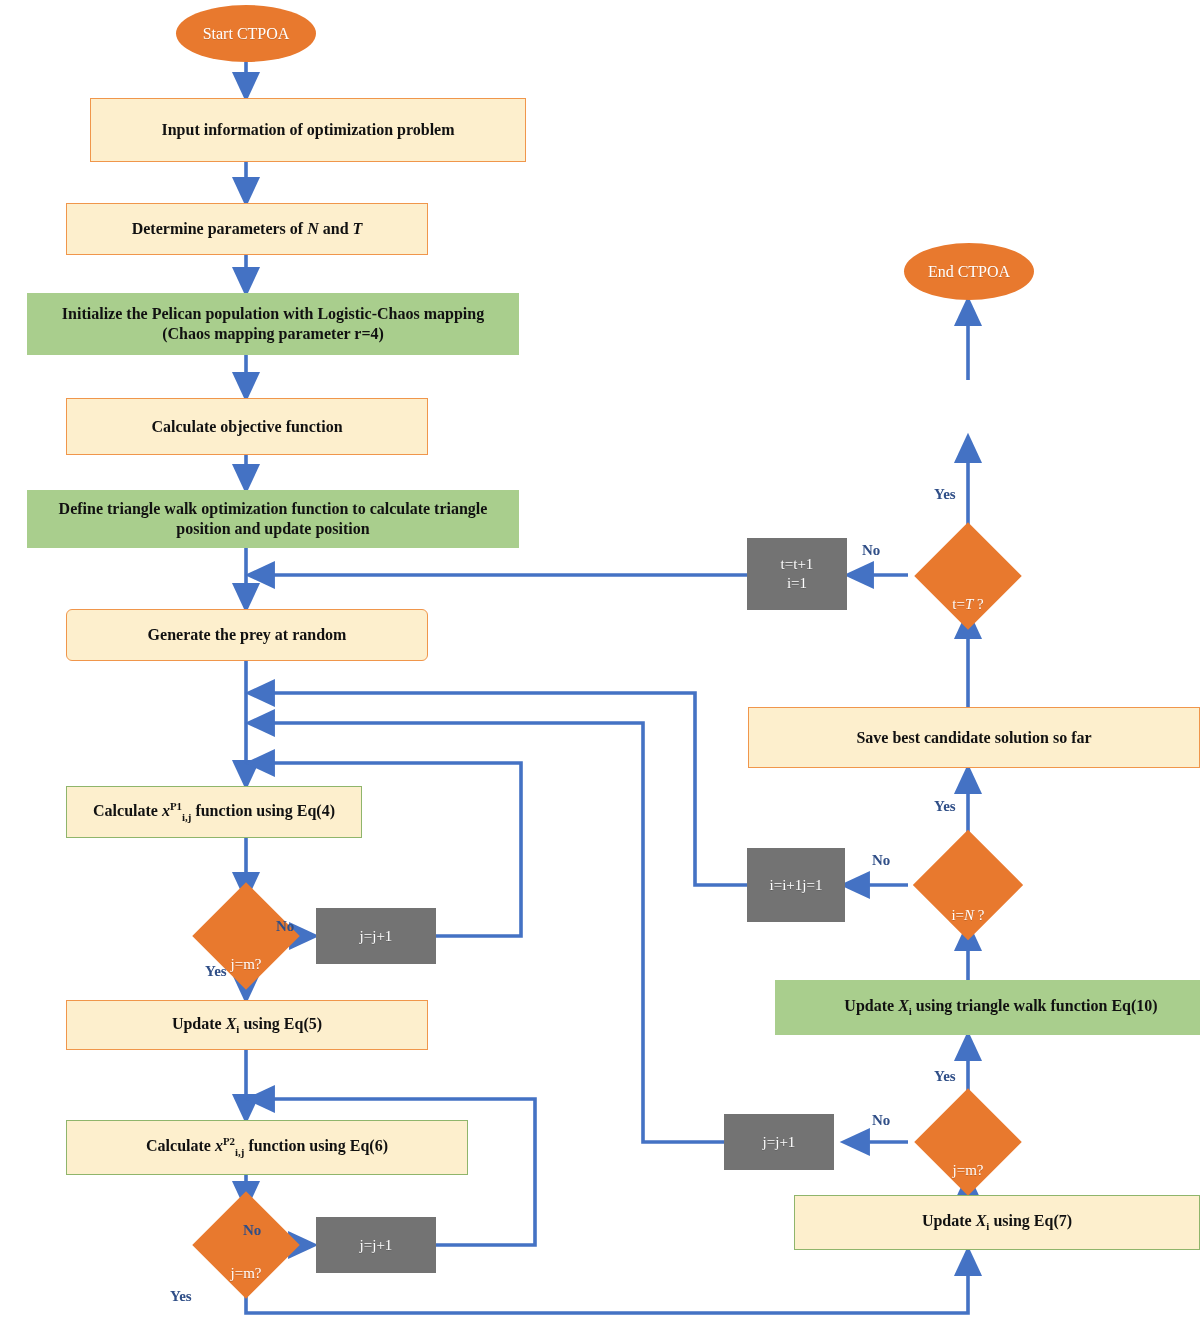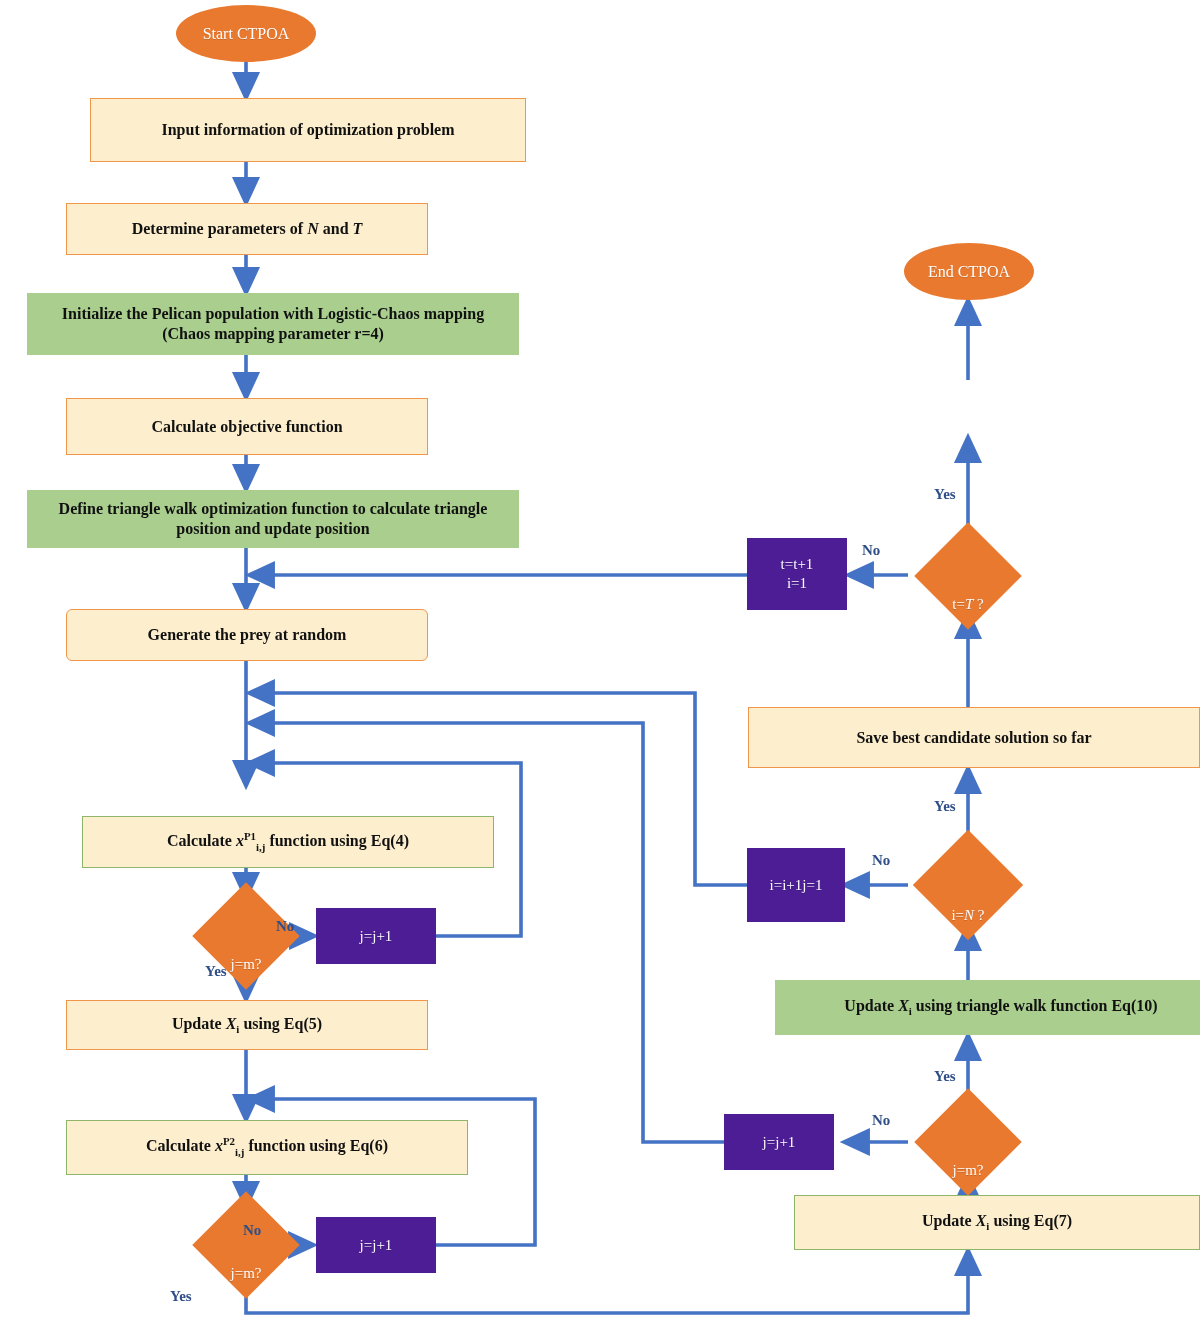--- a/index.html
+++ b/index.html
@@ -14,21 +14,21 @@
   .term{background:#E8792E;border-radius:50%;color:#ffffff;font-size:16px;
         text-shadow:0 1px 0 rgba(0,0,0,.15);}
 
   
   .proc-orange{background:#FDEFCD;border:1.4px solid #F0964B;color:#111111;font-size:16px;font-weight:bold;}
   
   .proc-green-b{background:#FDEFCD;border:1.4px solid #8FB56B;color:#111111;font-size:16px;font-weight:bold;}
   
   .proc-green{background:#A9CE8D;color:#111111;font-size:16px;font-weight:bold;margin-left:27px;}
   
-  .counter{background:#4c1d95;color:#FFFFFF;font-size:15px;text-shadow:0 1px 0 rgba(0,0,0,.18);}
+  .counter{background:#737373;color:#FFFFFF;font-size:15px;text-shadow:0 1px 0 rgba(0,0,0,.18);}
 
   
   .dec{color:#FFFFFF;font-size:15px;text-shadow:0 1px 0 rgba(0,0,0,.18);background:transparent;align-items:flex-end;}
   .dec .dshape{position:absolute;left:0;top:0;width:100%;height:100%;
                background:#E8792E;transform:rotate(45deg);}
   .dec .dlabel{position:relative;z-index:3;}
 
   .elabel{position:absolute;color:#2F4E87;font-size:15px;font-weight:bold;z-index:3;
           font-family:"Liberation Serif", serif;}
 
@@ -123,21 +123,21 @@
 
   <div class="node proc-green pad" style="left:0px;top:490px;width:492px;height:58px;flex-direction:column;">
     <span>Define triangle walk optimization function to calculate triangle</span>
     <span>position and update position</span>
   </div>
 
   <div class="node proc-orange pad" style="left:66px;top:609px;width:362px;height:52px;border-radius:6px;">
     <span>Generate the prey at random</span>
   </div>
 
-  <div class="node proc-green-b pad" style="left:66px;top:816px;width:412px;height:52px;margin-left:16px;">
+  <div class="node proc-green-b pad" style="left:66px;top:786px;width:296px;height:52px;">
     <span>
       <span>Calculate </span><span class="it">x</span><sup>P1</sup><sub>i,j</sub><span> function using Eq(4)</span>
     </span>
   </div>
 
   <div class="node dec" style="left:186px;top:898px;width:120px;height:76px;">
     <div class="dshape" style="width:76px;height:76px;left:22px;top:0;"></div>
     <span class="dlabel">j=m?</span>
   </div>
   <span class="elabel" style="left:276px;top:918px;">No</span>

